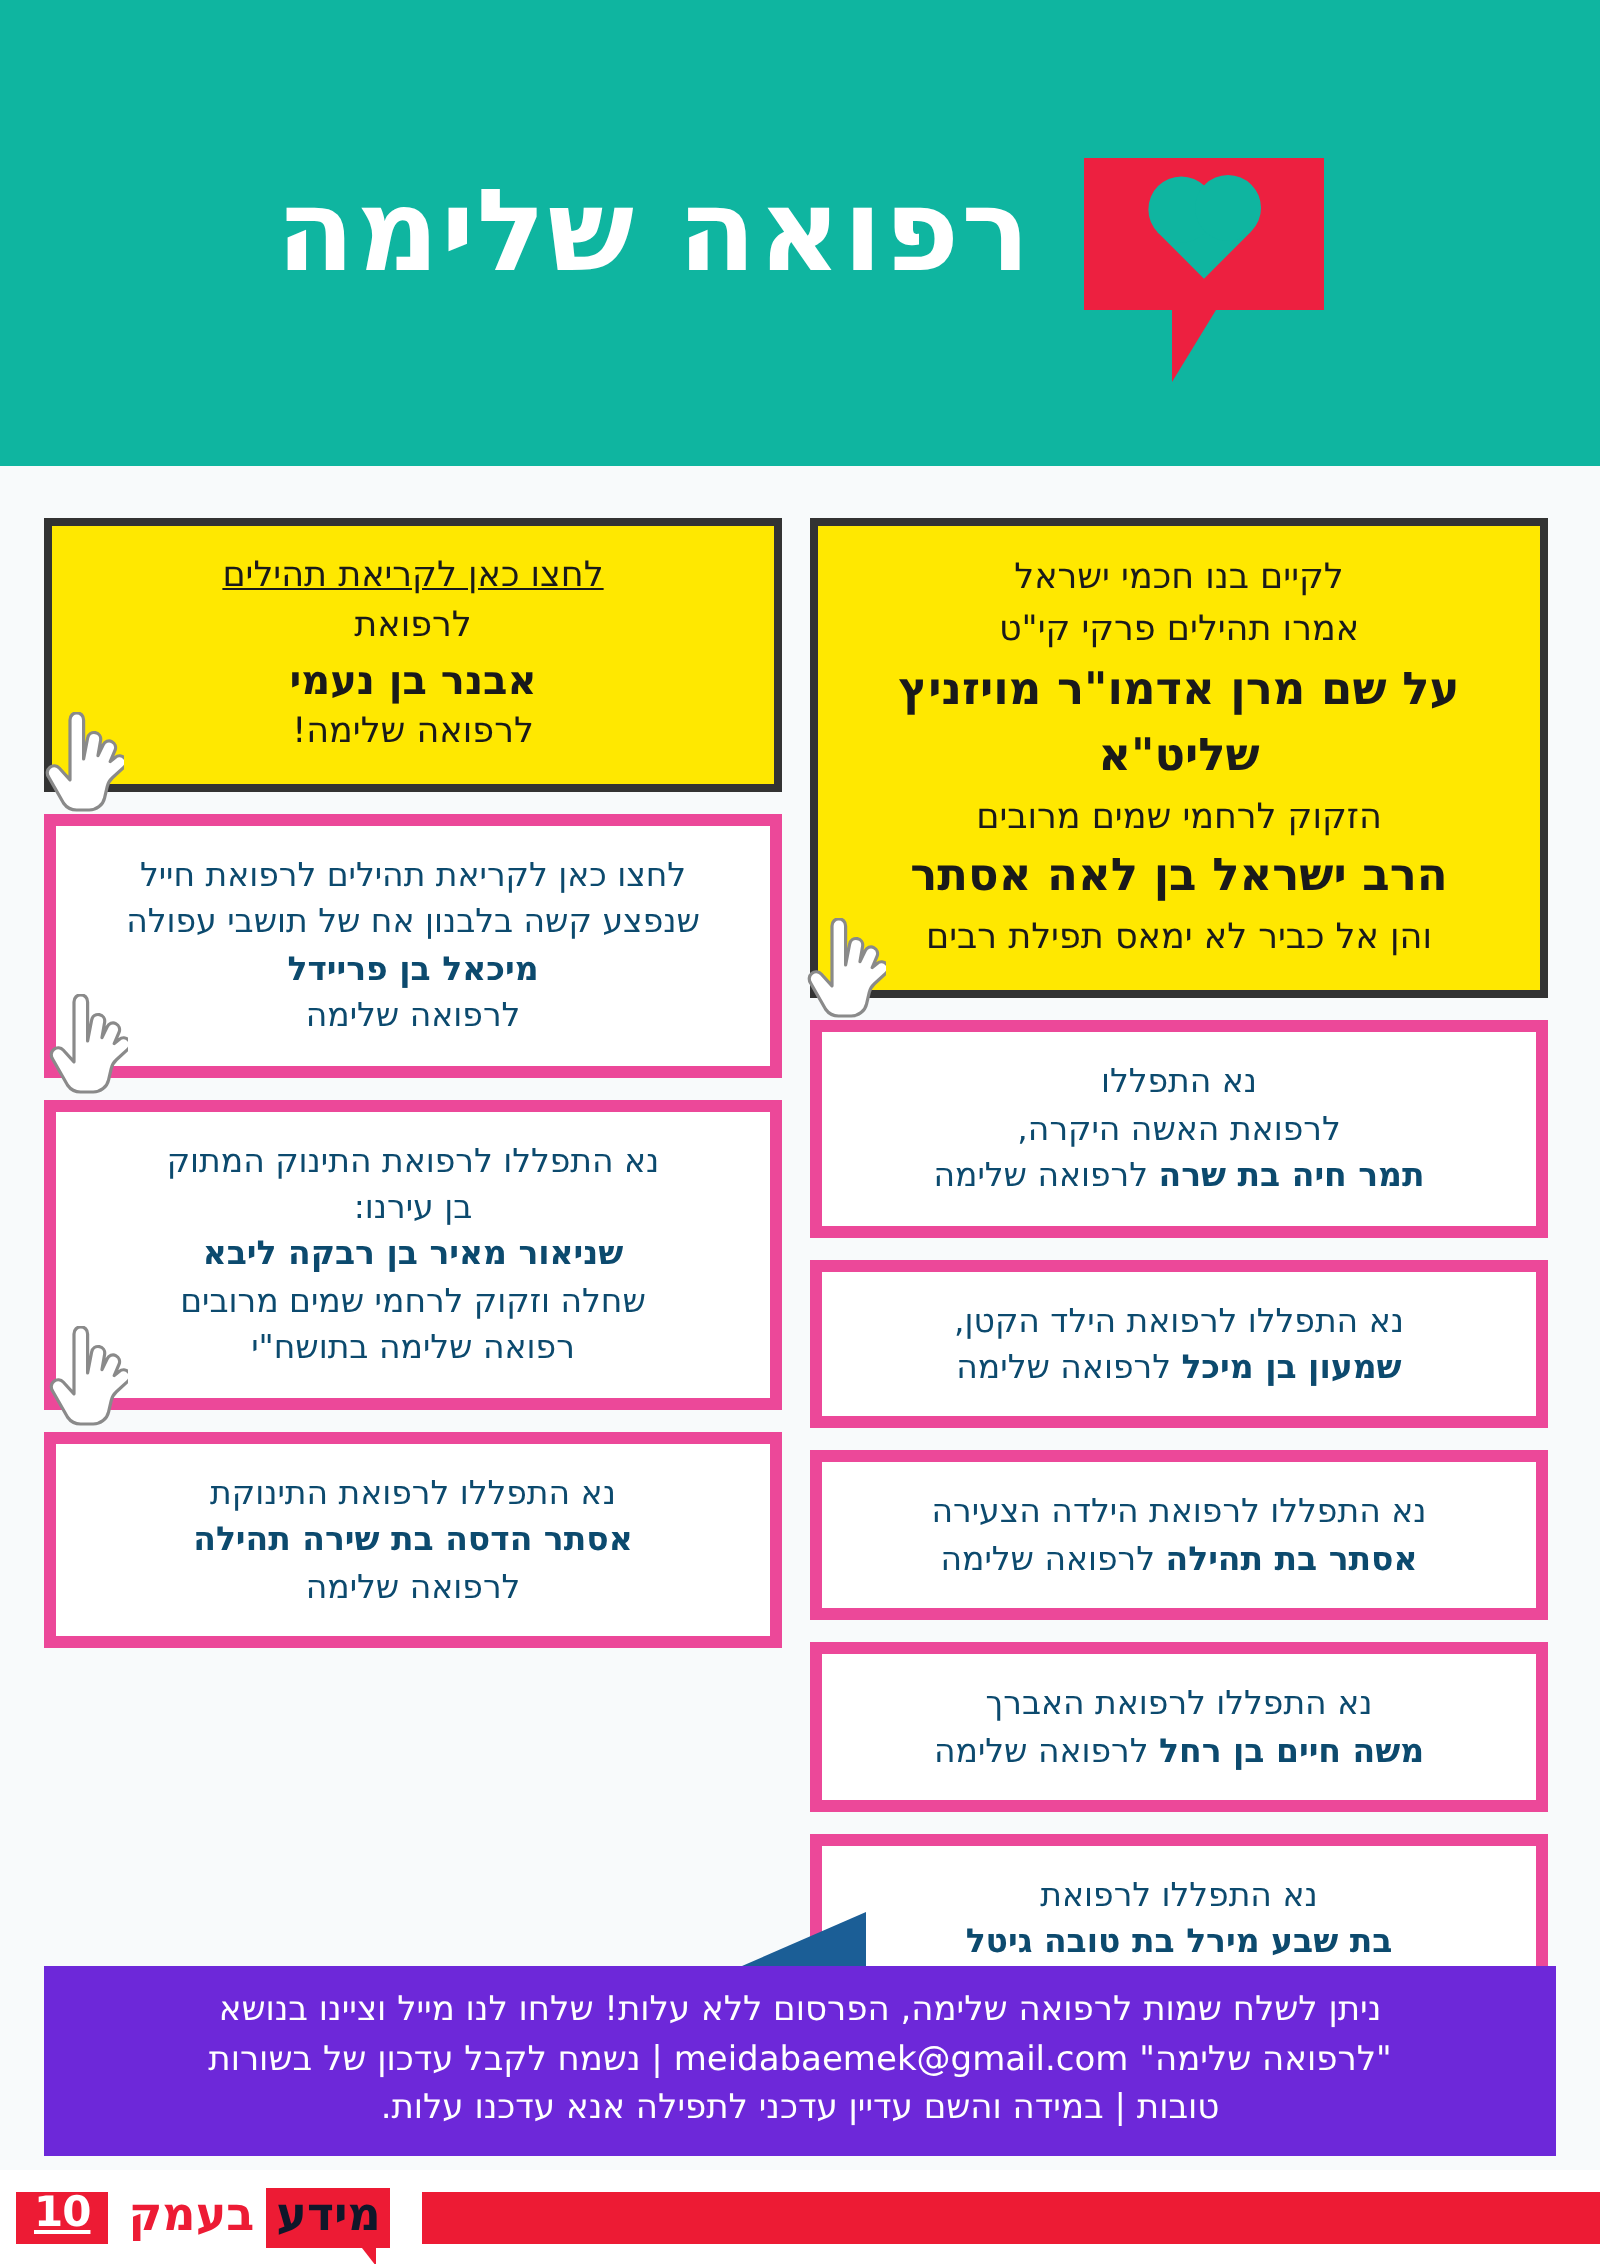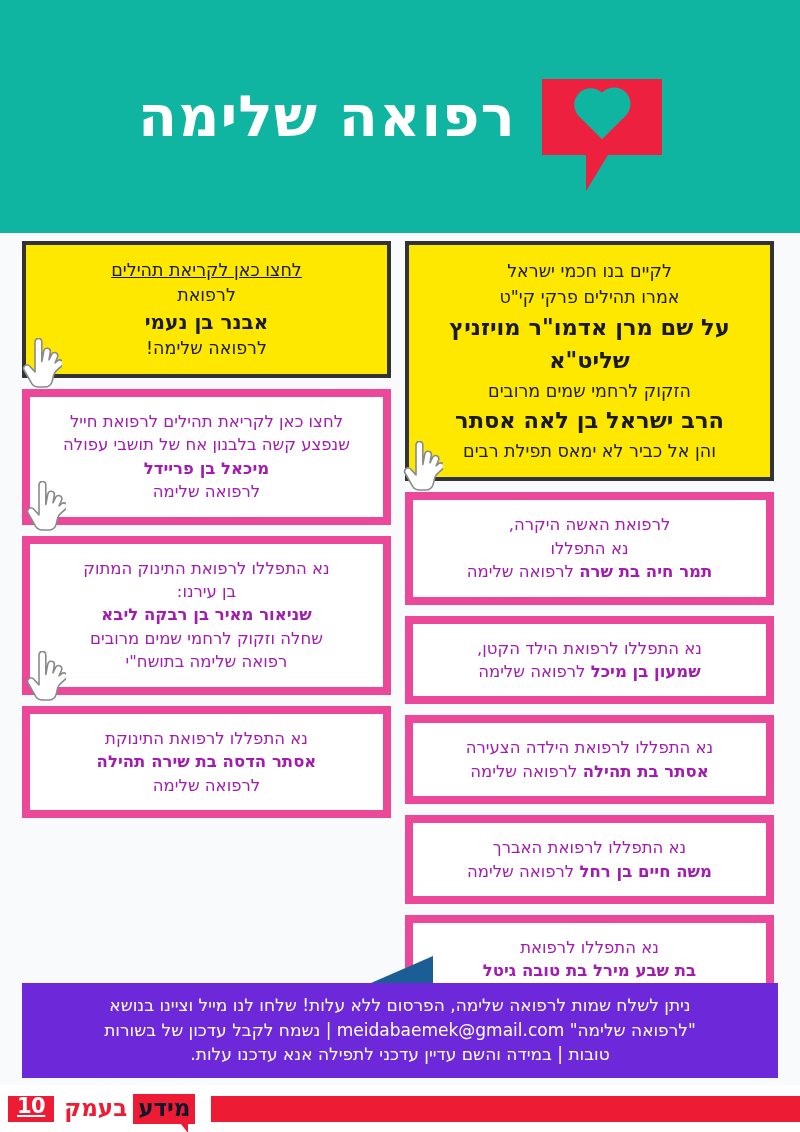--- a/index.html
+++ b/index.html
@@ -75,44 +75,44 @@
     direction: rtl;
     white-space: nowrap;
     font-family: "DejaVu Sans", "Liberation Sans", sans-serif;
   }
 
   
   .main {
     display: flex;
     flex-direction: row-reverse;
     gap: 14px;
-    padding: 8px 22px 0 22px;
+    padding: 26px 22px 0 22px;
     box-sizing: border-box;
     align-items: flex-start;
   }
   .col {
     display: flex;
     flex-direction: column;
     gap: 11px;
     width: 369px;
     flex: none;
   }
 
   
   .card {
     position: relative;
     box-sizing: border-box;
     text-align: center;
     direction: rtl;
     background: #ffffff;
-    border: 8px solid #ec4899;
+    border: 6px solid #ec4899;
     padding: 13px 16px;
     line-height: 1.42;
     font-size: 16.5px;
-    color: #a21caf;
+    color: #0c4a6e;
   }
   .card.yellow {
     background: #FFE800;
     border: 4px solid #333333;
     color: #1a1a1a;
   }
   .card .ln { display: block; }
   .card .b { font-weight: 700; }
   .card .u { text-decoration: underline; font-weight: 400; }
   .card.yellow .ln { font-size: 17.5px; }
@@ -291,22 +291,22 @@
         <span class="ln">הזקוק  לרחמי שמים מרובים</span>
         <span class="ln b">הרב ישראל בן לאה אסתר</span>
         <span class="ln">והן אל כביר לא ימאס תפילת רבים</span>
         <div class="hand" style="left: -6px; bottom: -16px;">
           <svg viewBox="0 0 40 52" xmlns="http://www.w3.org/2000/svg">
             <path d="M13 4c0-2.2 1.6-3.6 3.4-3.6S19.8 1.8 19.8 4v19.5l2-10.4c.4-2 2.1-3.1 3.9-2.8 1.8.3 2.9 2 2.6 3.9l-1.3 7.6 2.6-5.4c.8-1.7 2.7-2.4 4.3-1.6 1.6.8 2.3 2.7 1.6 4.4l-2.4 5.6 2.5-2.1c1.4-1.2 3.4-1.1 4.6.3 1.2 1.3 1.1 3.4-.2 4.6l-5.8 5.3c-1.3 1.2-2.2 2.7-2.6 4.4l-1.3 5.6c-.8 3.6-4 6.1-7.7 6.1h-6.3c-2.6 0-5-1.3-6.5-3.4L2.3 32.5c-1.1-1.6-.8-3.7.7-4.9 1.4-1.1 3.4-.9 4.6.4l5.4 5.9z" fill="#ffffff" stroke="#8a8a8a" stroke-width="1.6" stroke-linejoin="round"></path>
           </svg>
         </div>
       </div>
       <div class="card">
+        <span class="ln">נא התפללו</span>
         <span class="ln">לרפואת האשה היקרה,</span>
-        <span class="ln">נא התפללו</span>
         <span class="ln"><span class="b">תמר חיה בת שרה</span><span> לרפואה שלימה</span></span>
       </div>
       <div class="card">
         <span class="ln">נא התפללו לרפואת הילד הקטן,</span>
         <span class="ln"><span class="b">שמעון בן מיכל</span><span> לרפואה שלימה</span></span>
       </div>
       <div class="card">
         <span class="ln">נא התפללו  לרפואת הילדה הצעירה</span>
         <span class="ln"><span class="b">אסתר בת תהילה</span><span> לרפואה שלימה</span></span>
       </div>

